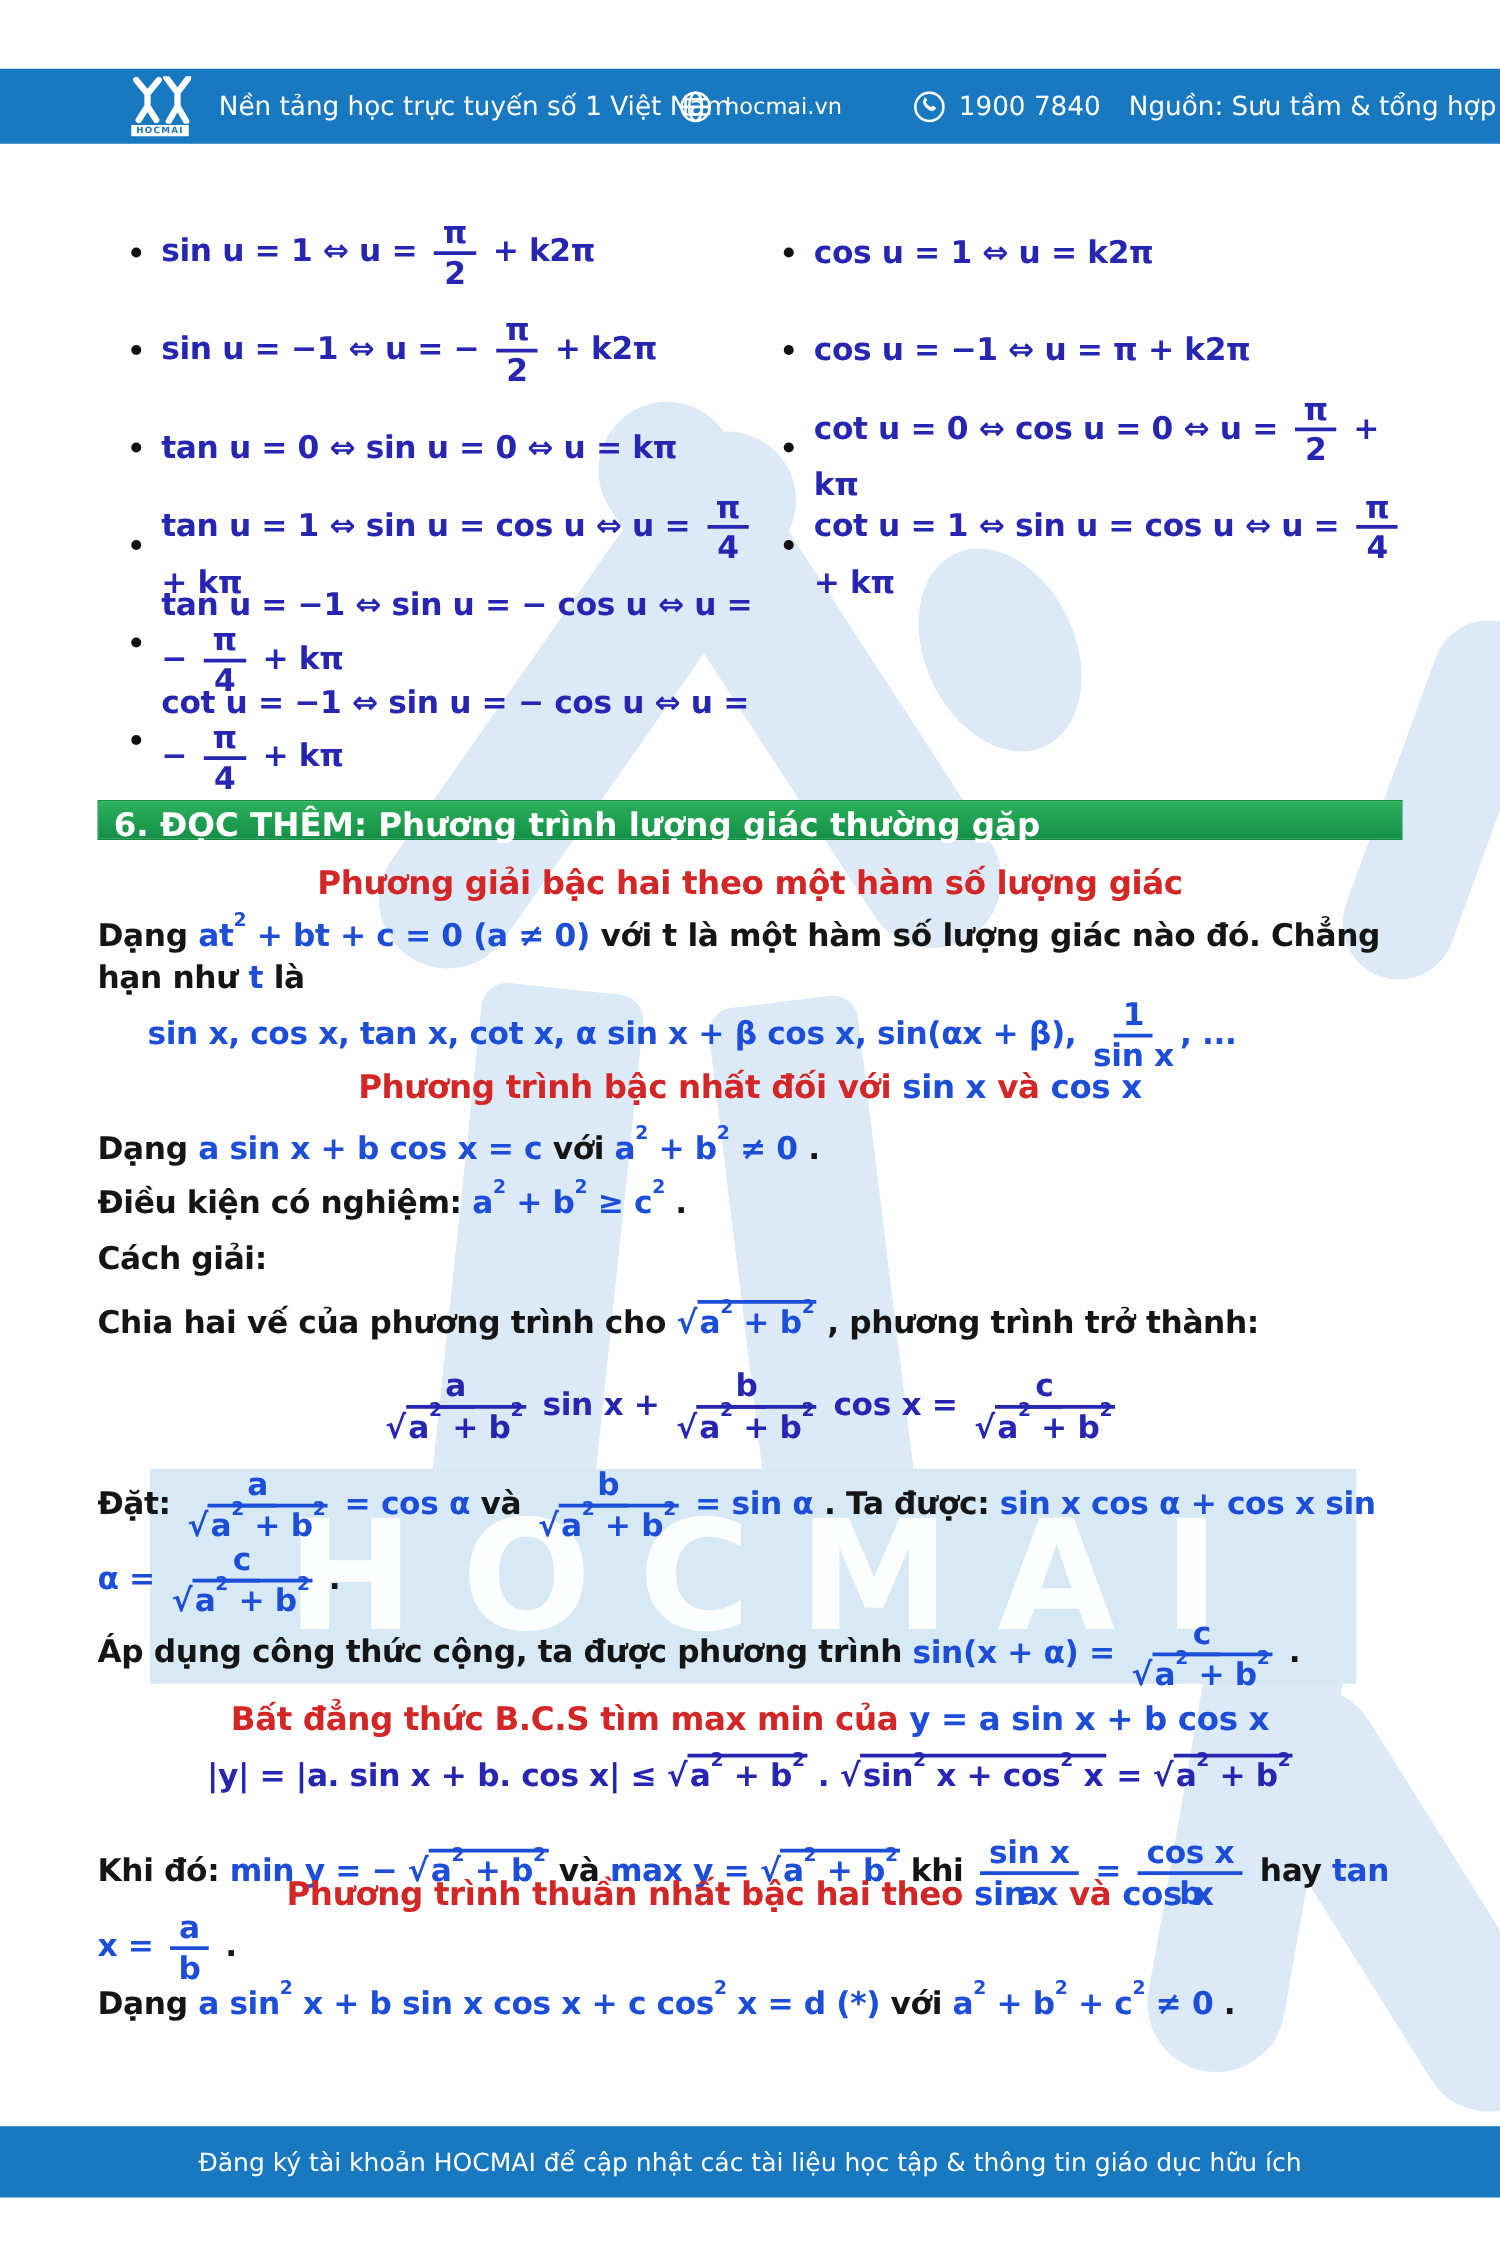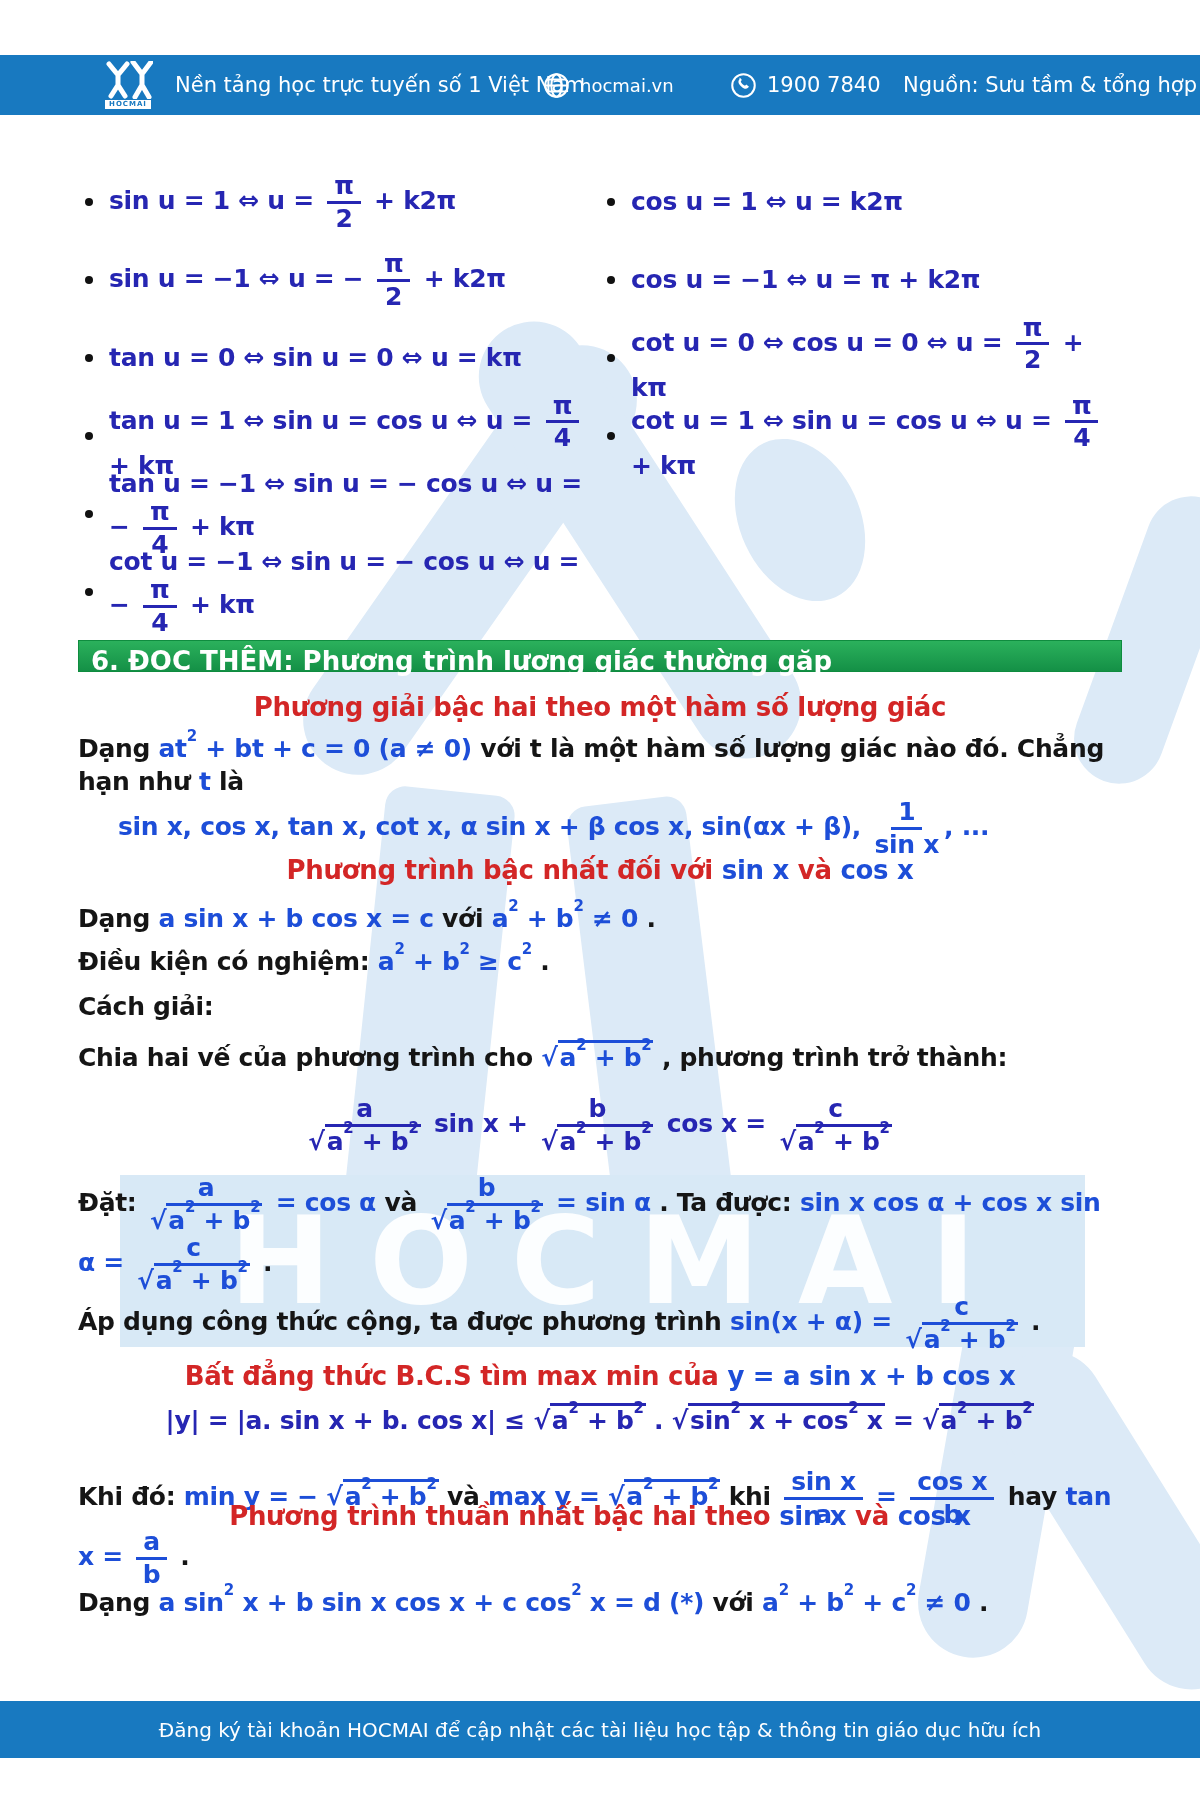--- a/index.html
+++ b/index.html
@@ -17,21 +17,21 @@
   .topbar{position:absolute;left:0;top:55px;width:1200px;height:60px;background:#1879c0;z-index:2;color:#fff;}
   .topbar .abs{position:absolute;top:0;height:60px;display:flex;align-items:center;}
   .logo{left:103px;gap:0;flex-direction:column;justify-content:center;}
   .logobox{background:#fff;color:#1879c0;font-size:7px;font-weight:bold;letter-spacing:1px;
            padding:1px 4px;line-height:1;margin-top:1px;}
   .tagline{left:175px;font-size:21px;}
   .iglobe{left:543px;} .site{left:580px;font-size:18px;}
   .iphone{left:730px;} .phone{left:767px;font-size:21px;}
   .source{left:903px;font-size:21px;}
   
-  .bullets{position:absolute;left:75px;top:163px;width:1044px;z-index:1;}
+  .bullets{position:absolute;left:95px;top:163px;width:1044px;z-index:1;}
   .brow{display:flex;height:78px;align-items:center;}
   .bcell{display:flex;align-items:center;}
   .bcell.l{flex:0 0 522px;}
   .bcell.r{flex:1;}
   .dot{width:8px;height:8px;border-radius:50%;background:#111;margin:0 16px 0 10px;flex:0 0 8px;}
   
   .fm,.para,.eq,.redh{font-weight:bold;letter-spacing:-0.3px;}
   .fm{color:#2626b2;font-size:25px;line-height:1.15;}
   .blk{position:absolute;left:78px;width:1044px;z-index:1;}
   .para{color:#151515;font-size:25px;line-height:1.3;}

